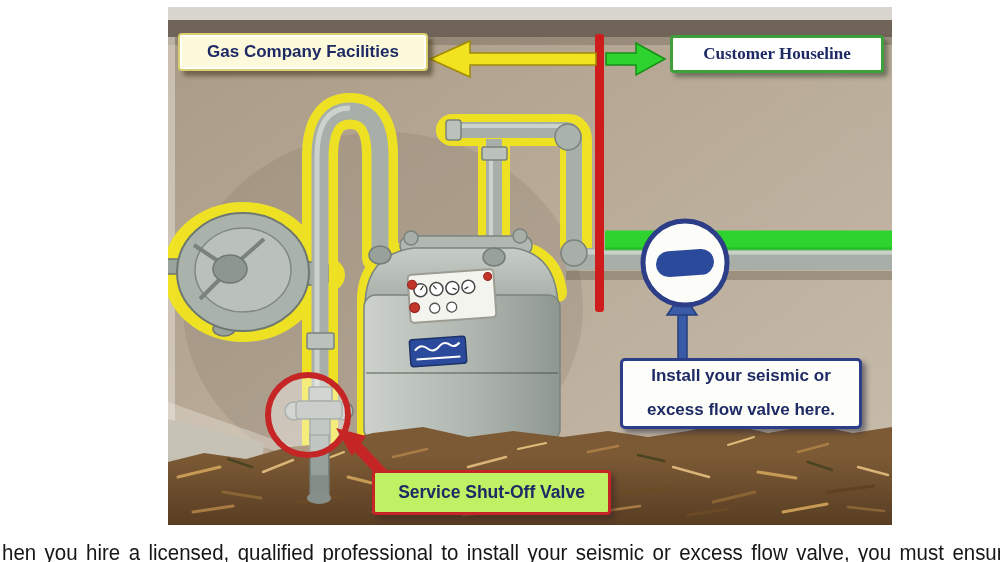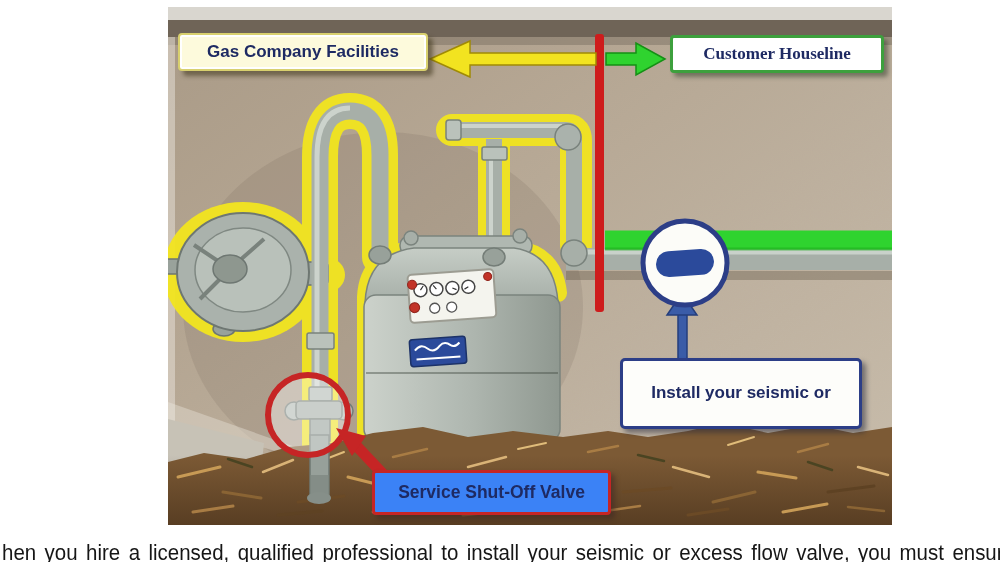--- a/index.html
+++ b/index.html
@@ -27,21 +27,21 @@
     font-family:Liberation Serif, serif;
   }
   .install-label{
     left:452px;top:351px;width:242px;height:71px;font-size:17px;
     background:#fdfdfa;border:3px solid #2c3e87;border-radius:5px;
     box-shadow:4px 4px 5px rgba(35,40,60,.5);
     gap:13px;
   }
   .service-label{
     left:204px;top:463px;width:239px;height:45px;font-size:17.5px;
-    background:#3b82f6;border:3px solid #c52525;border-radius:4px;
+    background:#bef264;border:3px solid #c52525;border-radius:4px;
     box-shadow:4px 4px 5px rgba(60,35,35,.5);
   }
   .caption{
     position:absolute;left:2px;top:542px;width:1200px;
     font-size:22px;line-height:1;color:#161616;white-space:nowrap;
     word-spacing:3px;transform:scaleX(.93);transform-origin:0 0;
   }
 </style>
 </head>
 <body>
@@ -243,19 +243,20 @@
 </svg>
 
   <div class="callout gas-label">
     <span>Gas Company Facilities</span>
   </div>
   <div class="callout customer-label">
     <span>Customer Houseline</span>
   </div>
   <div class="callout install-label">
     <span>Install your seismic or</span>
+    <span>excess flow valve here.</span>
   </div>
   <div class="callout service-label">
     <span>Service Shut-Off Valve</span>
   </div>
 </div>
 
 <div class="caption">hen you hire a licensed, qualified professional to install your seismic or excess flow valve, you must ensure</div>
 
 </body></html>

